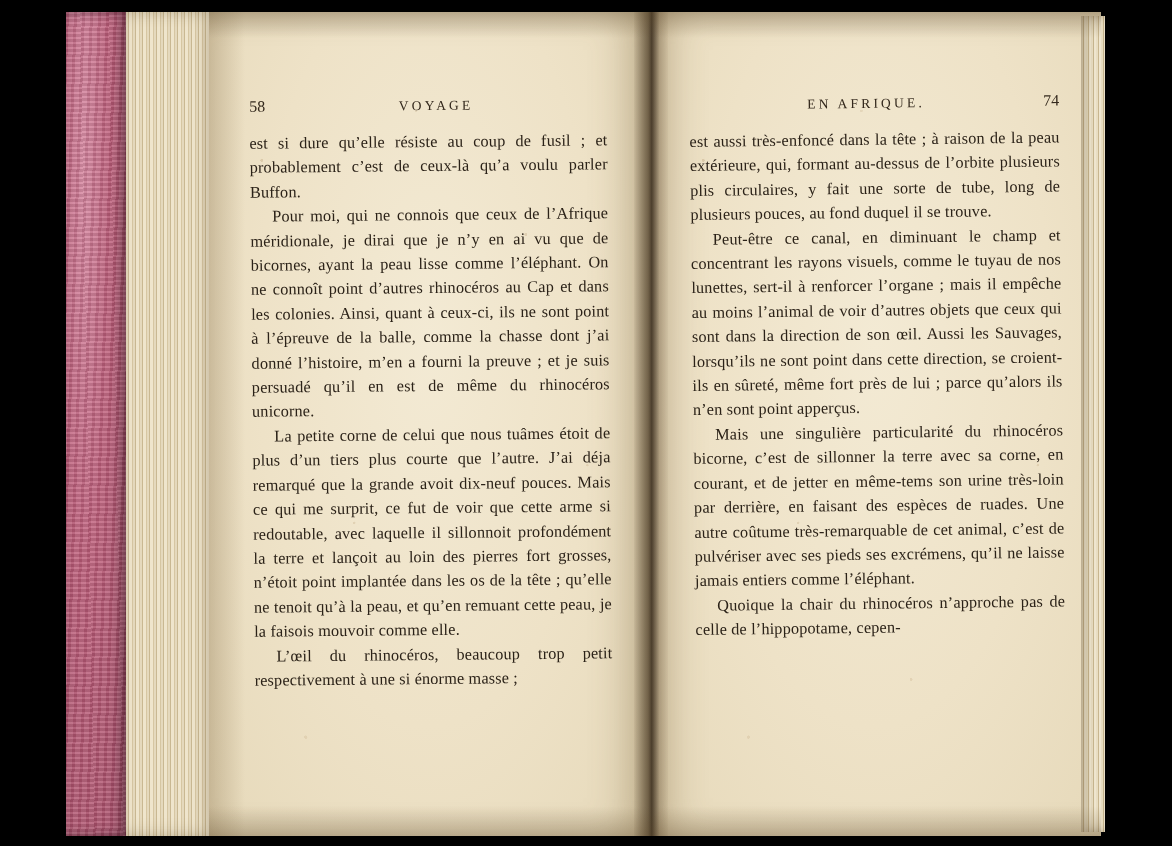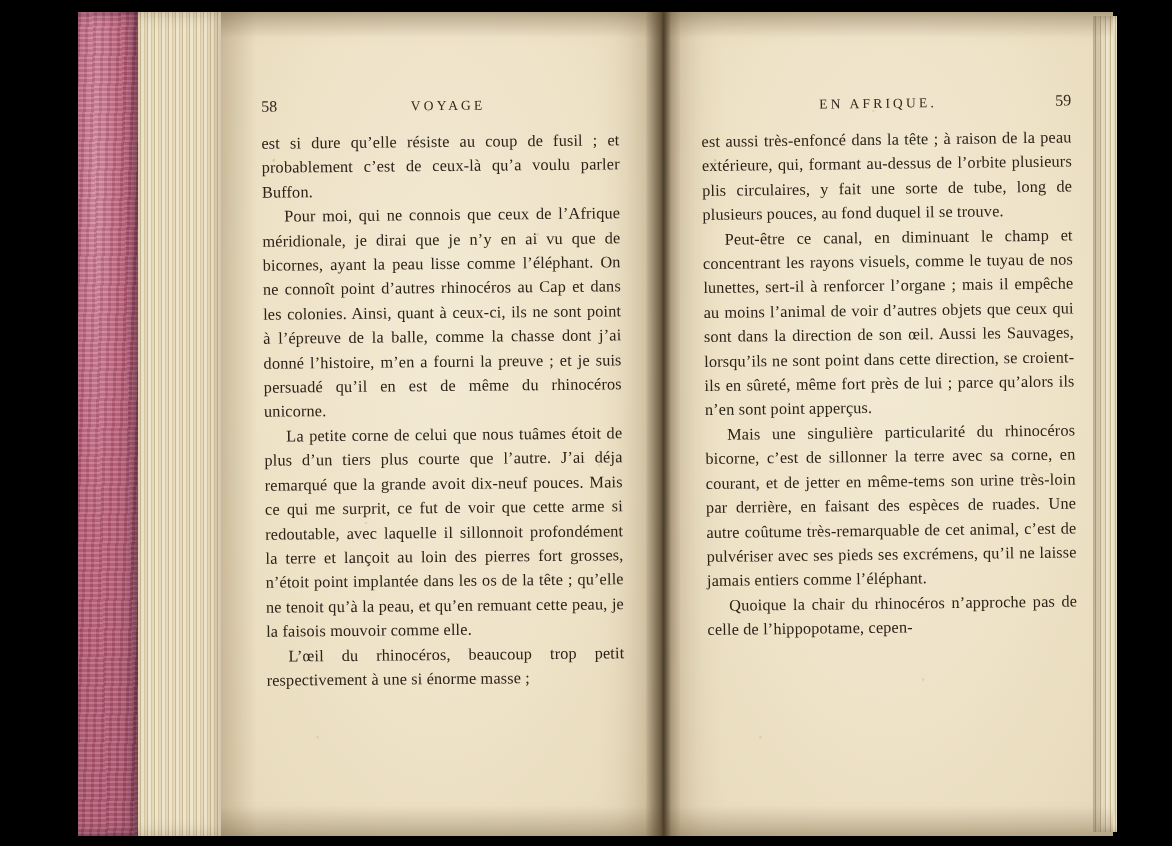--- a/index.html
+++ b/index.html
@@ -9,21 +9,21 @@
   }
   body {
     width: 1172px;
     height: 846px;
     overflow: hidden;
     font-family: "Liberation Serif", serif;
   }
 
   .book {
     position: absolute;
-    left: 16px; top: 0;
+    left: 4px; top: 0;
     width: 1120px;
     height: 846px;
     background: #000;
   }
 
   
   .edge-stack {
     position: absolute;
     left: 62px; top: 12px;
     width: 150px; height: 824px;
@@ -226,21 +226,21 @@
       <span class="title">VOYAGE</span>
     </div>
     <p class="para noindent">est si dure qu’elle résiste au coup de fusil ; et probablement c’est de ceux-là qu’a voulu parler Buffon.</p>
     <p class="para">Pour moi, qui ne connois que ceux de l’Afrique méridionale, je dirai que je n’y en ai vu que de bicornes, ayant la peau lisse comme l’éléphant. On ne connoît point d’autres rhinocéros au Cap et dans les colonies. Ainsi, quant à ceux-ci, ils ne sont point à l’épreuve de la balle, comme la chasse dont j’ai donné l’histoire, m’en a fourni la preuve ; et je suis persuadé qu’il en est de même du rhinocéros unicorne.</p>
     <p class="para">La petite corne de celui que nous tuâmes étoit de plus d’un tiers plus courte que l’autre. J’ai déja remarqué que la grande avoit dix-neuf pouces. Mais ce qui me surprit, ce fut de voir que cette arme si redoutable, avec laquelle il sillonnoit profondément la terre et lançoit au loin des pierres fort grosses, n’étoit point implantée dans les os de la tête ; qu’elle ne tenoit qu’à la peau, et qu’en remuant cette peau, je la faisois mouvoir comme elle.</p>
     <p class="para">L’œil du rhinocéros, beaucoup trop petit respectivement à une si énorme masse ;</p>
   </div>
 
   <div class="textcol right-col right-tilt">
     <div class="runhead right">
-      <span class="folio">59</span>
+      <span class="folio">74</span>
       <span class="title">EN AFRIQUE.</span>
     </div>
     <p class="para noindent">est aussi très-enfoncé dans la tête ; à raison de la peau extérieure, qui, formant au-dessus de l’orbite plusieurs plis circulaires, y fait une sorte de tube, long de plusieurs pouces, au fond duquel il se trouve.</p>
     <p class="para">Peut-être ce canal, en diminuant le champ et concentrant les rayons visuels, comme le tuyau de nos lunettes, sert-il à renforcer l’organe ; mais il empêche au moins l’animal de voir d’autres objets que ceux qui sont dans la direction de son œil. Aussi les Sauvages, lorsqu’ils ne sont point dans cette direction, se croient-ils en sûreté, même fort près de lui ; parce qu’alors ils n’en sont point apperçus.</p>
     <p class="para">Mais une singulière particularité du rhinocéros bicorne, c’est de sillonner la terre avec sa corne, en courant, et de jetter en même-tems son urine très-loin par derrière, en faisant des espèces de ruades. Une autre coûtume très-remarquable de cet animal, c’est de pulvériser avec ses pieds ses excrémens, qu’il ne laisse jamais entiers comme l’éléphant.</p>
     <p class="para">Quoique la chair du rhinocéros n’approche pas de celle de l’hippopotame, cepen-</p>
   </div>
 
 </div>
 

